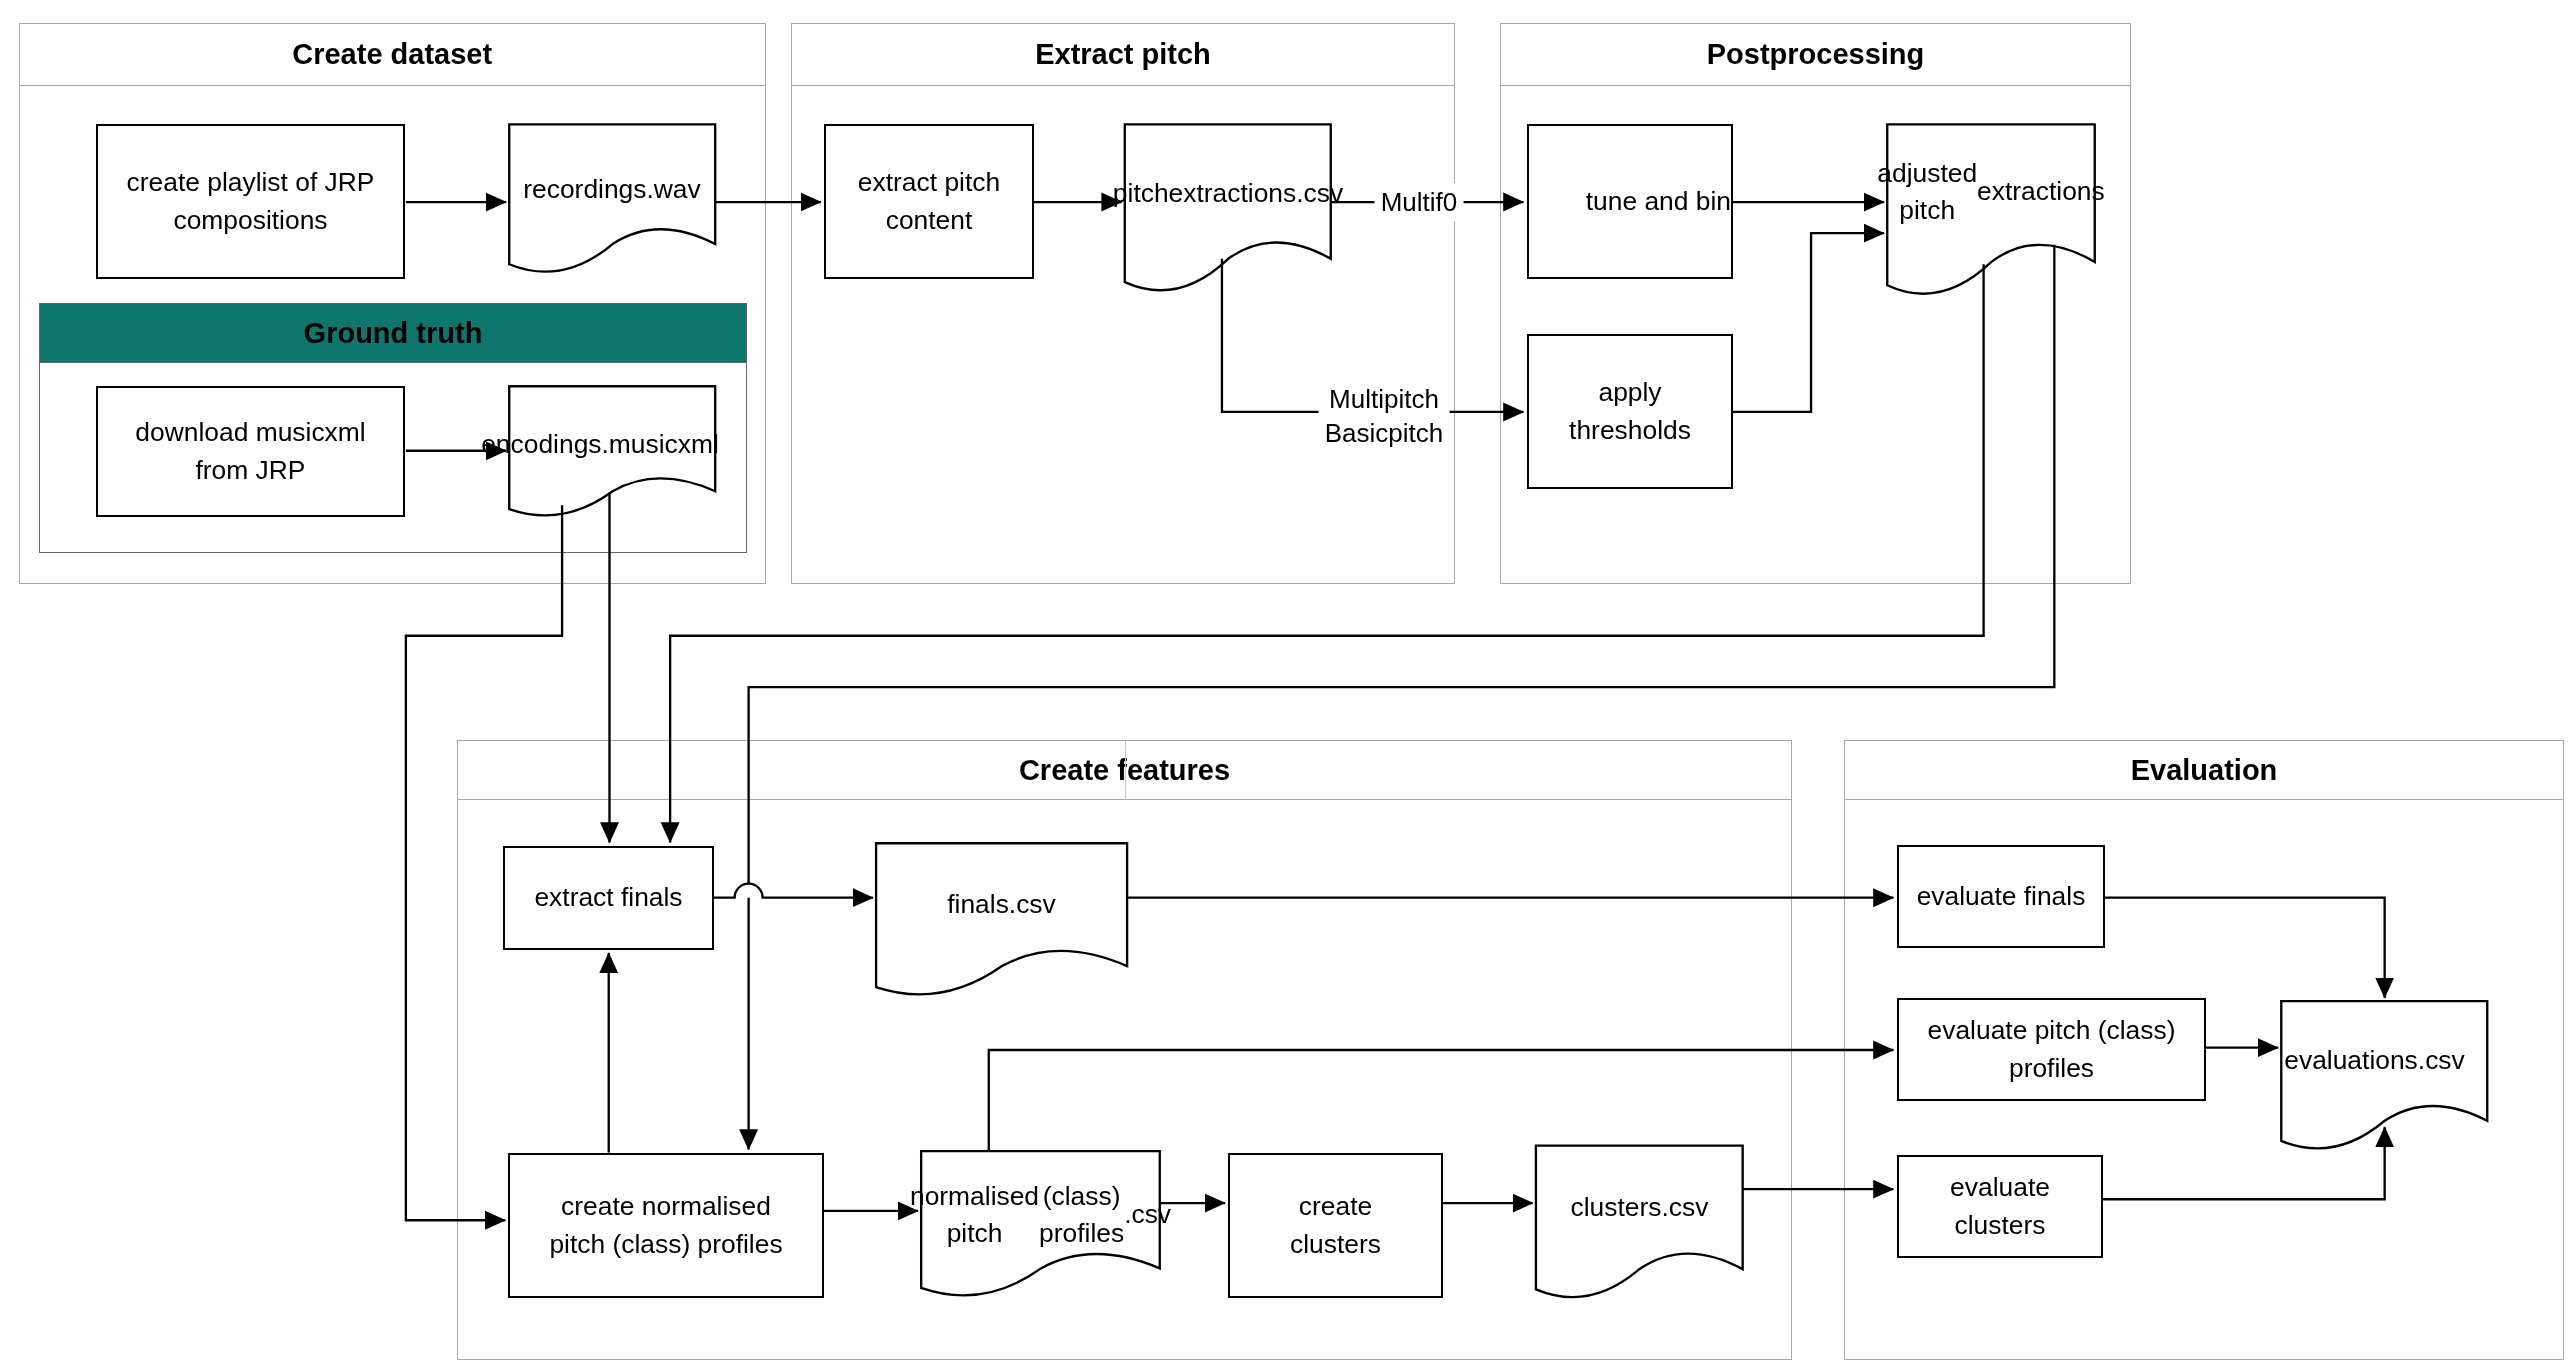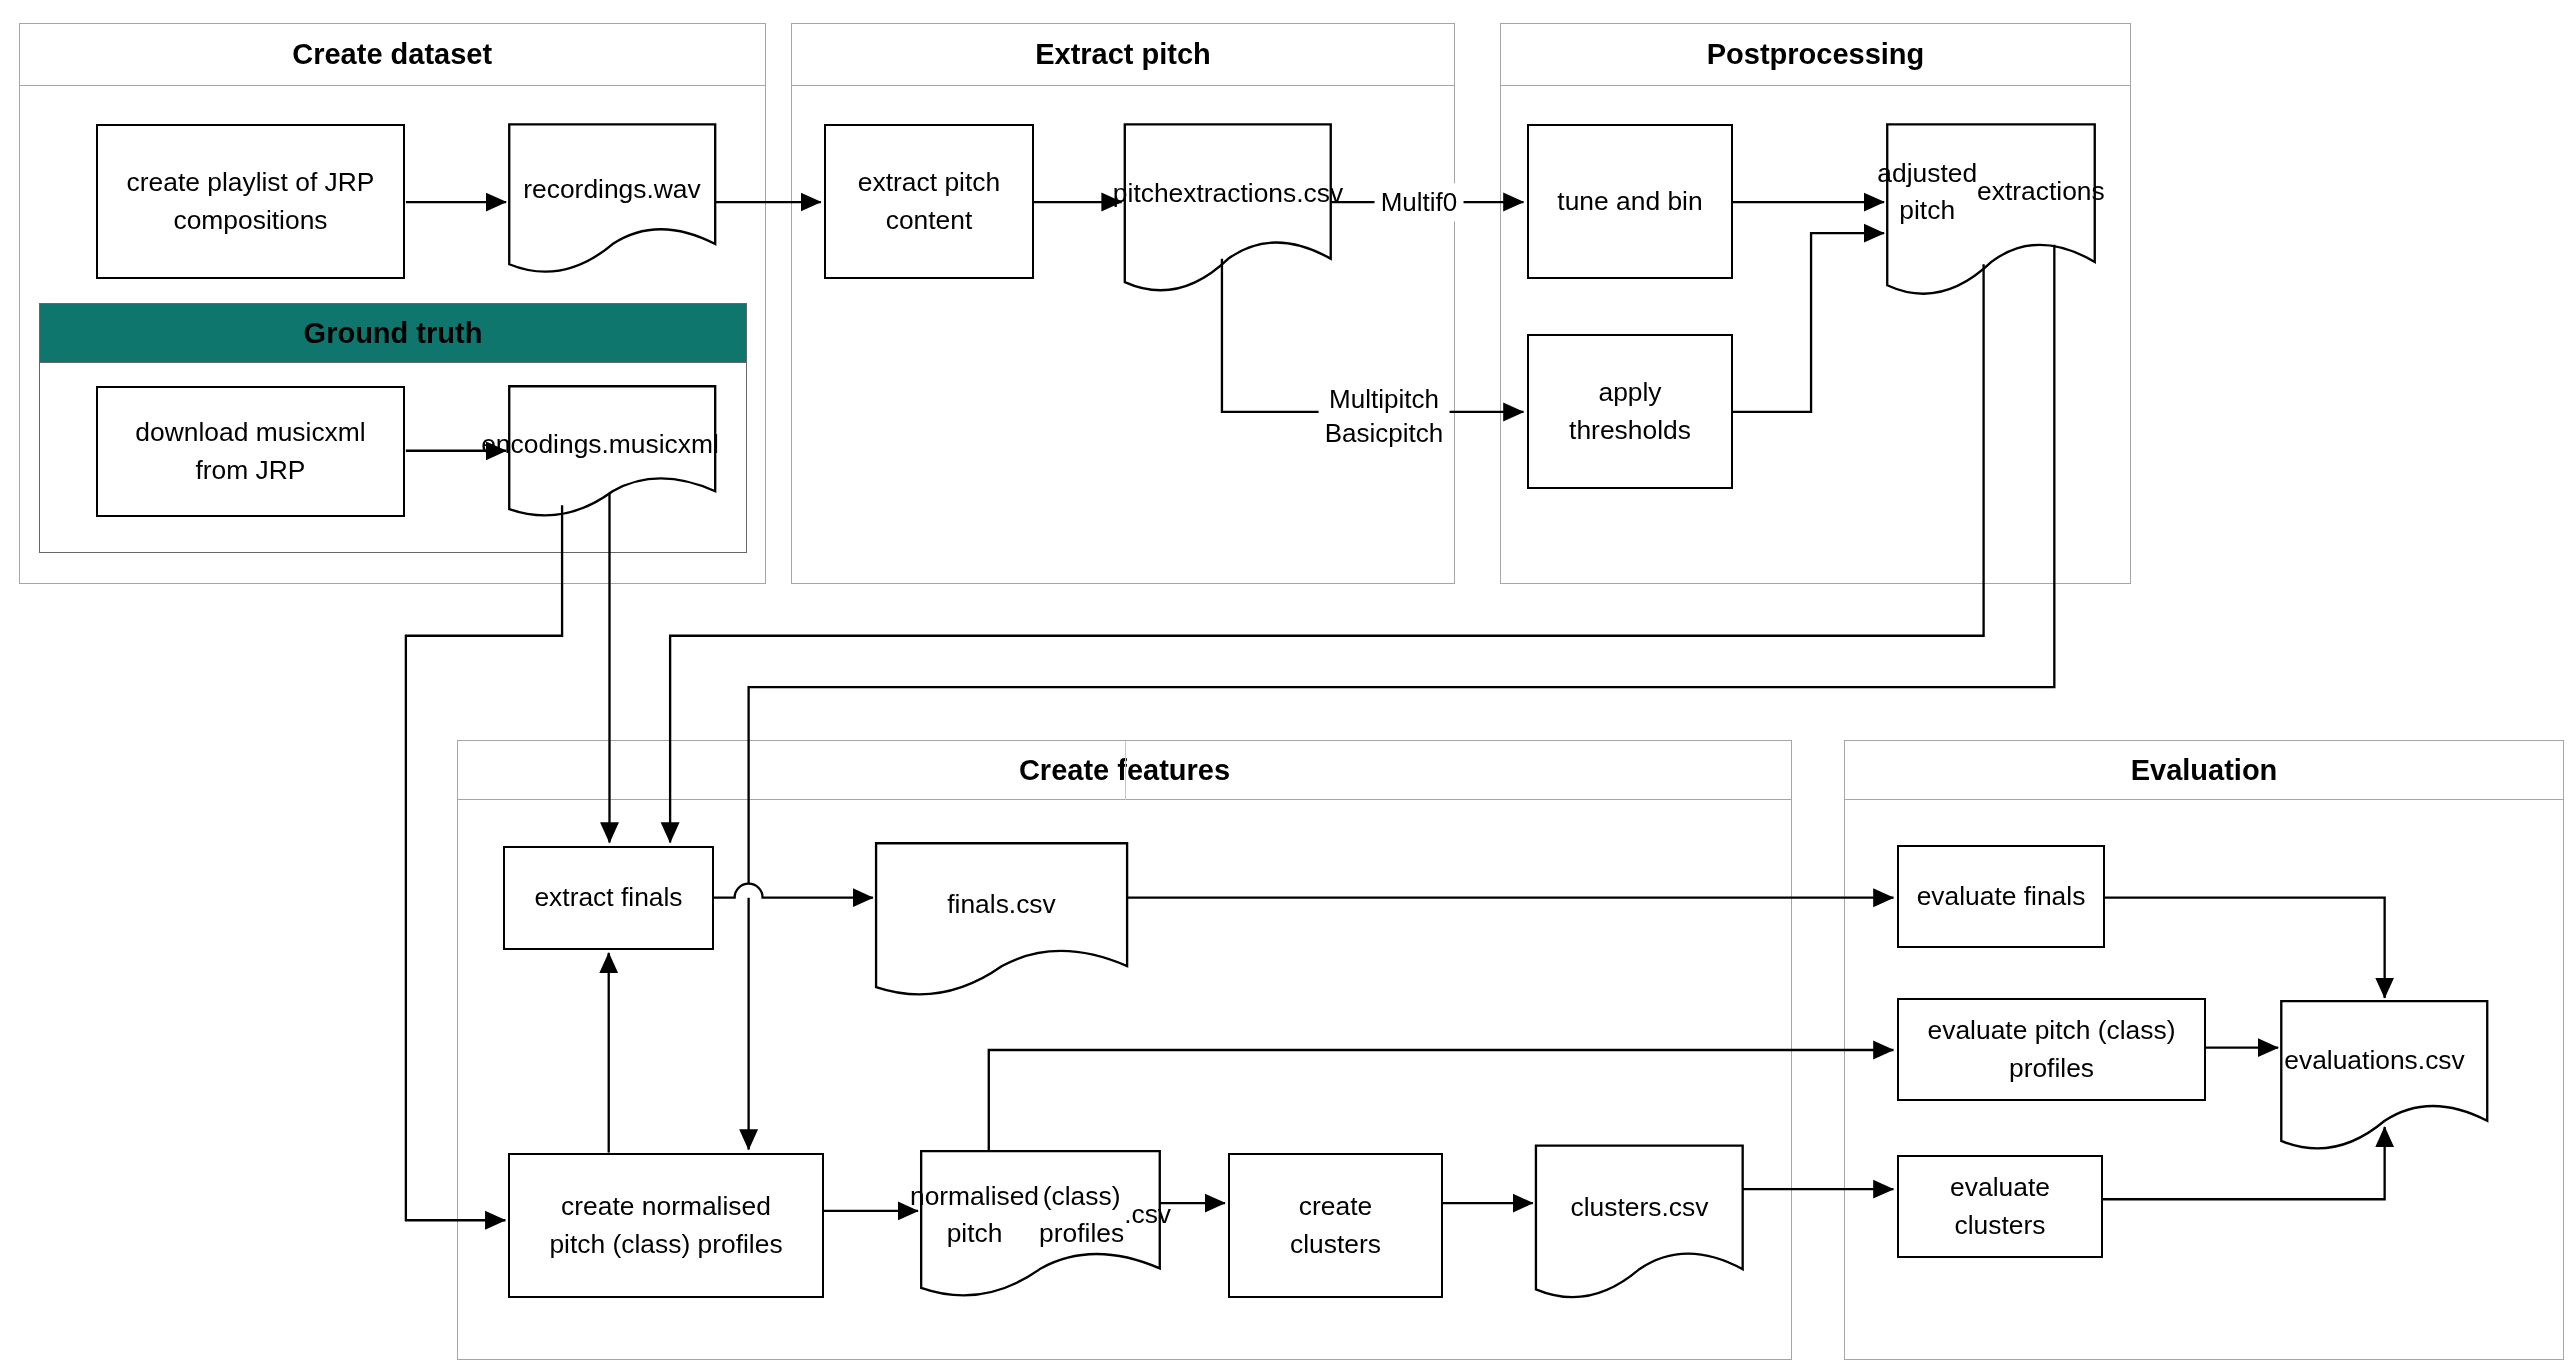--- a/index.html
+++ b/index.html
@@ -117,21 +117,21 @@
 <div class="pbox" style="left:96px;top:386px;width:309px;height:131px;">
   <div>download musicxml</div>
   <div>from JRP</div>
 </div>
 
 <div class="pbox" style="left:824px;top:124px;width:210px;height:155px;">
   <div>extract pitch</div>
   <div>content</div>
 </div>
 
-<div class="pbox" style="left:1527px;top:124px;width:206px;height:155px;">
+<div class="pbox" style="left:1527px;top:124px;width:206px;height:155px;align-items:flex-end;">
   <div>tune and bin</div>
 </div>
 
 <div class="pbox" style="left:1527px;top:334px;width:206px;height:155px;">
   <div>apply</div>
   <div>thresholds</div>
 </div>
 
 <div class="pbox" style="left:503px;top:846px;width:211px;height:104px;">
   <div>extract finals</div>

